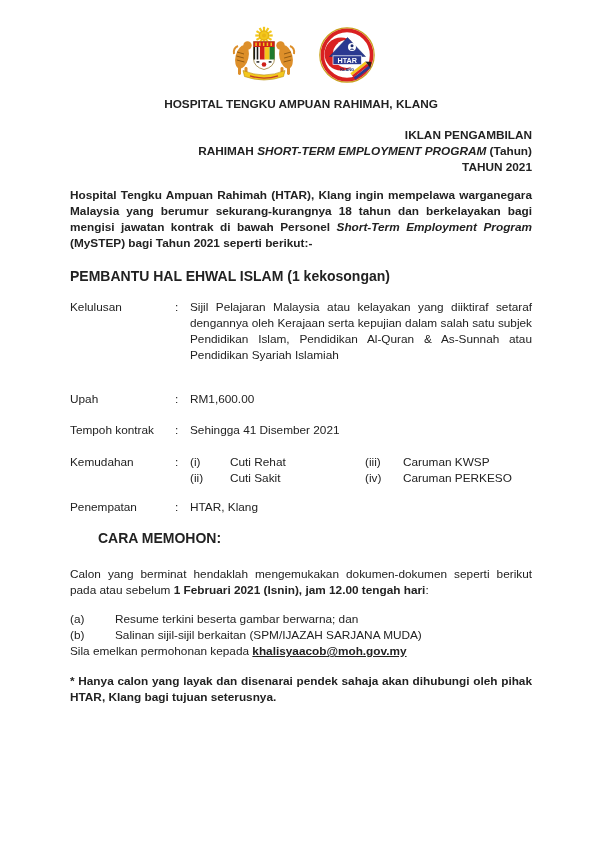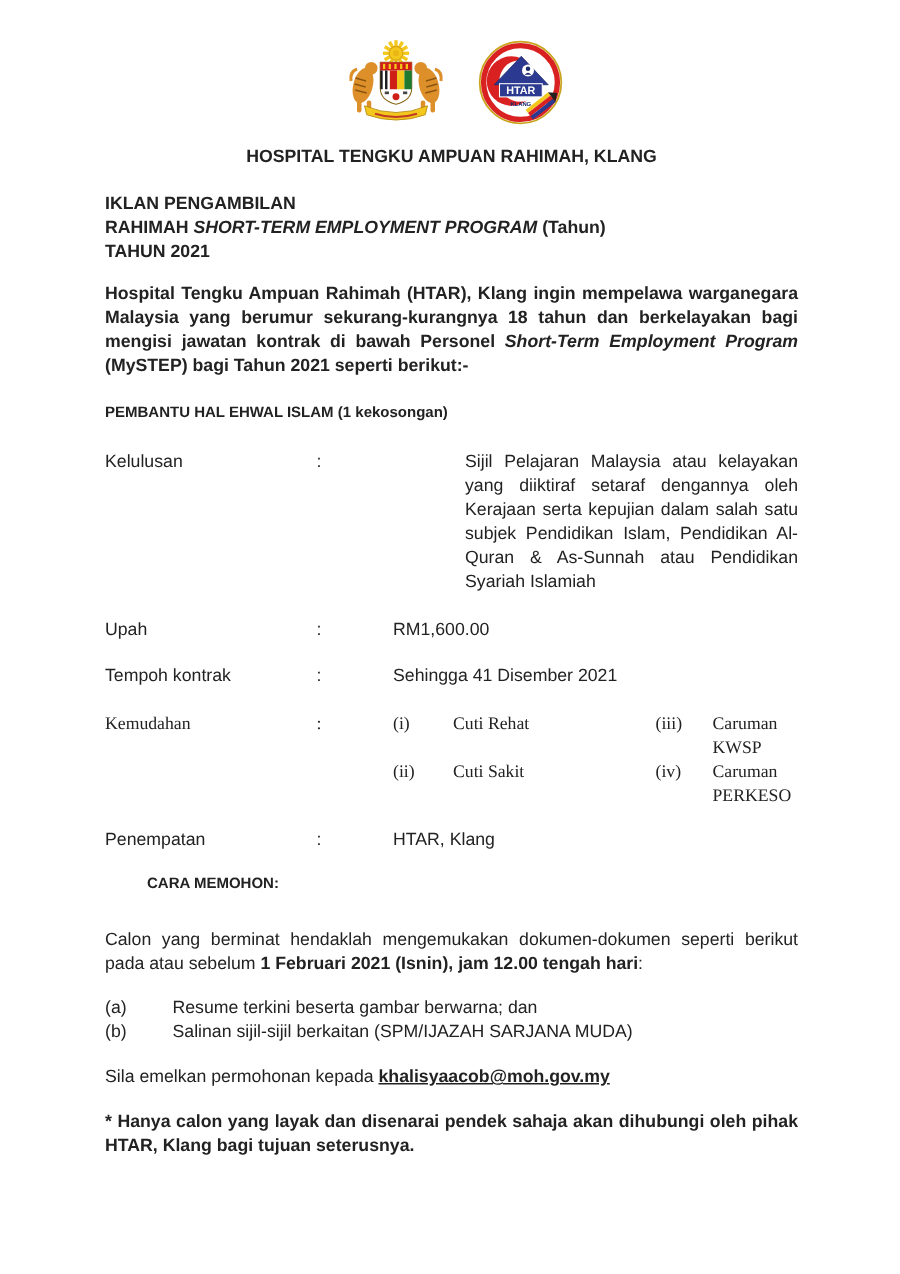--- a/index.html
+++ b/index.html
@@ -5,37 +5,37 @@
   * { margin:0; padding:0; box-sizing:border-box; }
   html,body { background:#9c9c9c; }
   .page {
     width:600px; height:849px; margin:0 auto; background:#ffffff;
     font-family:"Liberation Sans","DejaVu Sans",sans-serif;
     font-size:11.8px; line-height:16px; color:#222;
     padding:26px 68px 0 70px; position:relative; overflow:hidden;
   }
   .logos { display:flex; justify-content:center; align-items:flex-end; gap:16px; height:58px; margin-bottom:12px; }
   .org-title { text-align:center; font-weight:bold; }
-  .ad-block { text-align:left; font-weight:bold; margin-top:15px; }
+  .ad-block { text-align:right; font-weight:bold; margin-top:15px; }
   .intro { margin-top:12px; text-align:justify;font-weight:bold; }
-  .sec-heading { font-weight:bold; font-size:10px; }
+  .sec-heading { font-weight:bold; font-size:14px; }
   .pos-heading { margin-top:17px; }
-  .row { display:grid; grid-template-columns:105px 15px 1fr;gap:36px; }
-  .row .val { text-align:justify;margin-left:48px; }
+  .row { display:grid; grid-template-columns:105px 15px 1fr; }
+  .row .val { text-align:justify; }
   .row-kelulusan { margin-top:15px; }
-  .row-upah { margin-top:16px; }
+  .row-upah { margin-top:28px; }
   .row-tempoh { margin-top:15px; }
-  .row-kemudahan { margin-top:16px;font-family:Liberation Serif, serif; }
+  .row-kemudahan { margin-top:16px; }
   .row-penempatan { margin-top:13px; }
   .benefits { display:grid; grid-template-columns:40px 135px 38px auto; }
   .cara-heading { margin-top:15px;margin-left:28px; }
   .apply-para { margin-top:20px; text-align:justify; }
   .doc-list { margin-top:13px; }
   .doc-item { display:grid; grid-template-columns:45px 1fr; }
-  .email-line { margin-top:14px; }
+  .email-line { margin-top:0; }
   .email-link { font-weight:bold; text-decoration:underline; color:#222; cursor:pointer; }
   .footnote { margin-top:14px; font-weight:bold; text-align:justify; }
   b { font-weight:bold; }
   i { font-style:italic; }
   svg text { font-family:"Liberation Sans","DejaVu Sans",sans-serif; }
 </style>
 </head>
 <body>
 
 <div class="page">

